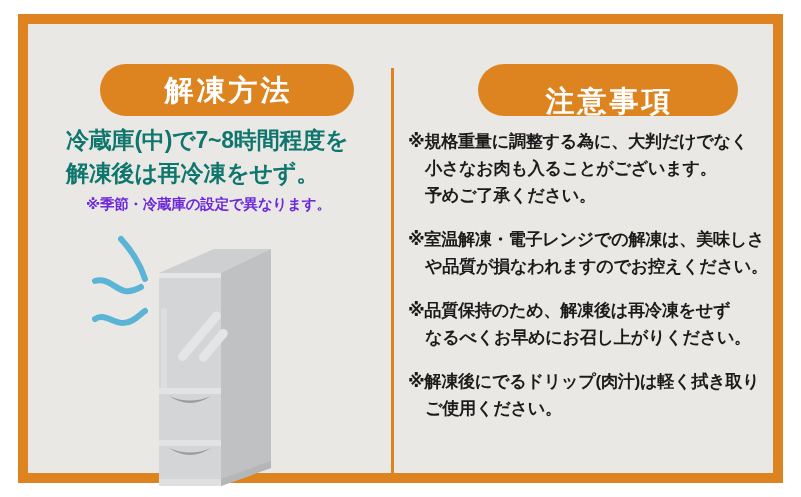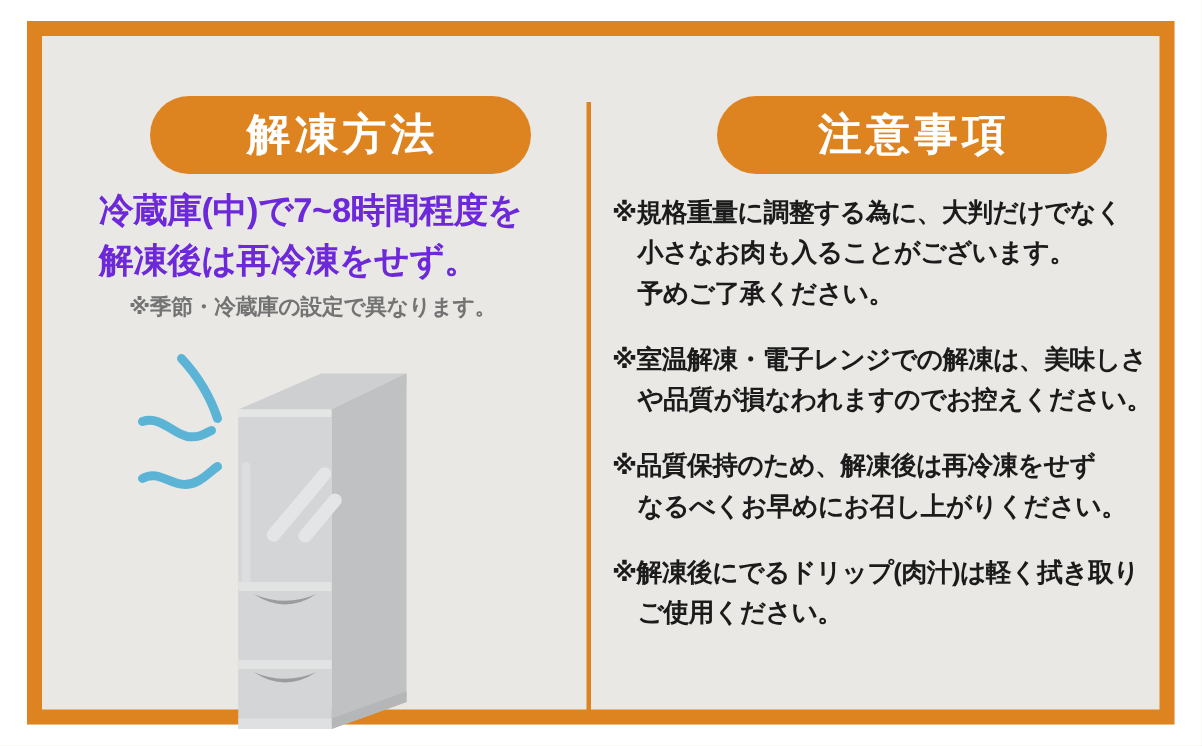--- a/index.html
+++ b/index.html
@@ -63,41 +63,42 @@
   }
   .pill-left {
     left: 44px;
     top: 16px;
     width: 254px;
   }
   .pill-right {
     left: 422px;
     top: 16px;
     width: 260px;
+    align-items: flex-end;
   }
   
   .left-col {
     position: absolute;
     left: 0px;
     top: 76px;
     width: 330px;
   }
   .lead {
     font-size: 23px;
     font-weight: bold;
-    color: #6d28d9;
+    color: #0f766e;
     line-height: 1.42;
     letter-spacing: -0.2px;
     margin: 0 0 0 10px;
     white-space: pre-line;
   }
   .note-small {
     font-size: 14.5px;
     font-weight: bold;
-    color: #737373;
+    color: #6d28d9;
     margin: 6px 0 0 30px;
     letter-spacing: -0.2px;
   }
   
   .right-col {
     position: absolute;
     left: 352px;
     top: 80px;
     width: 400px;
   }

